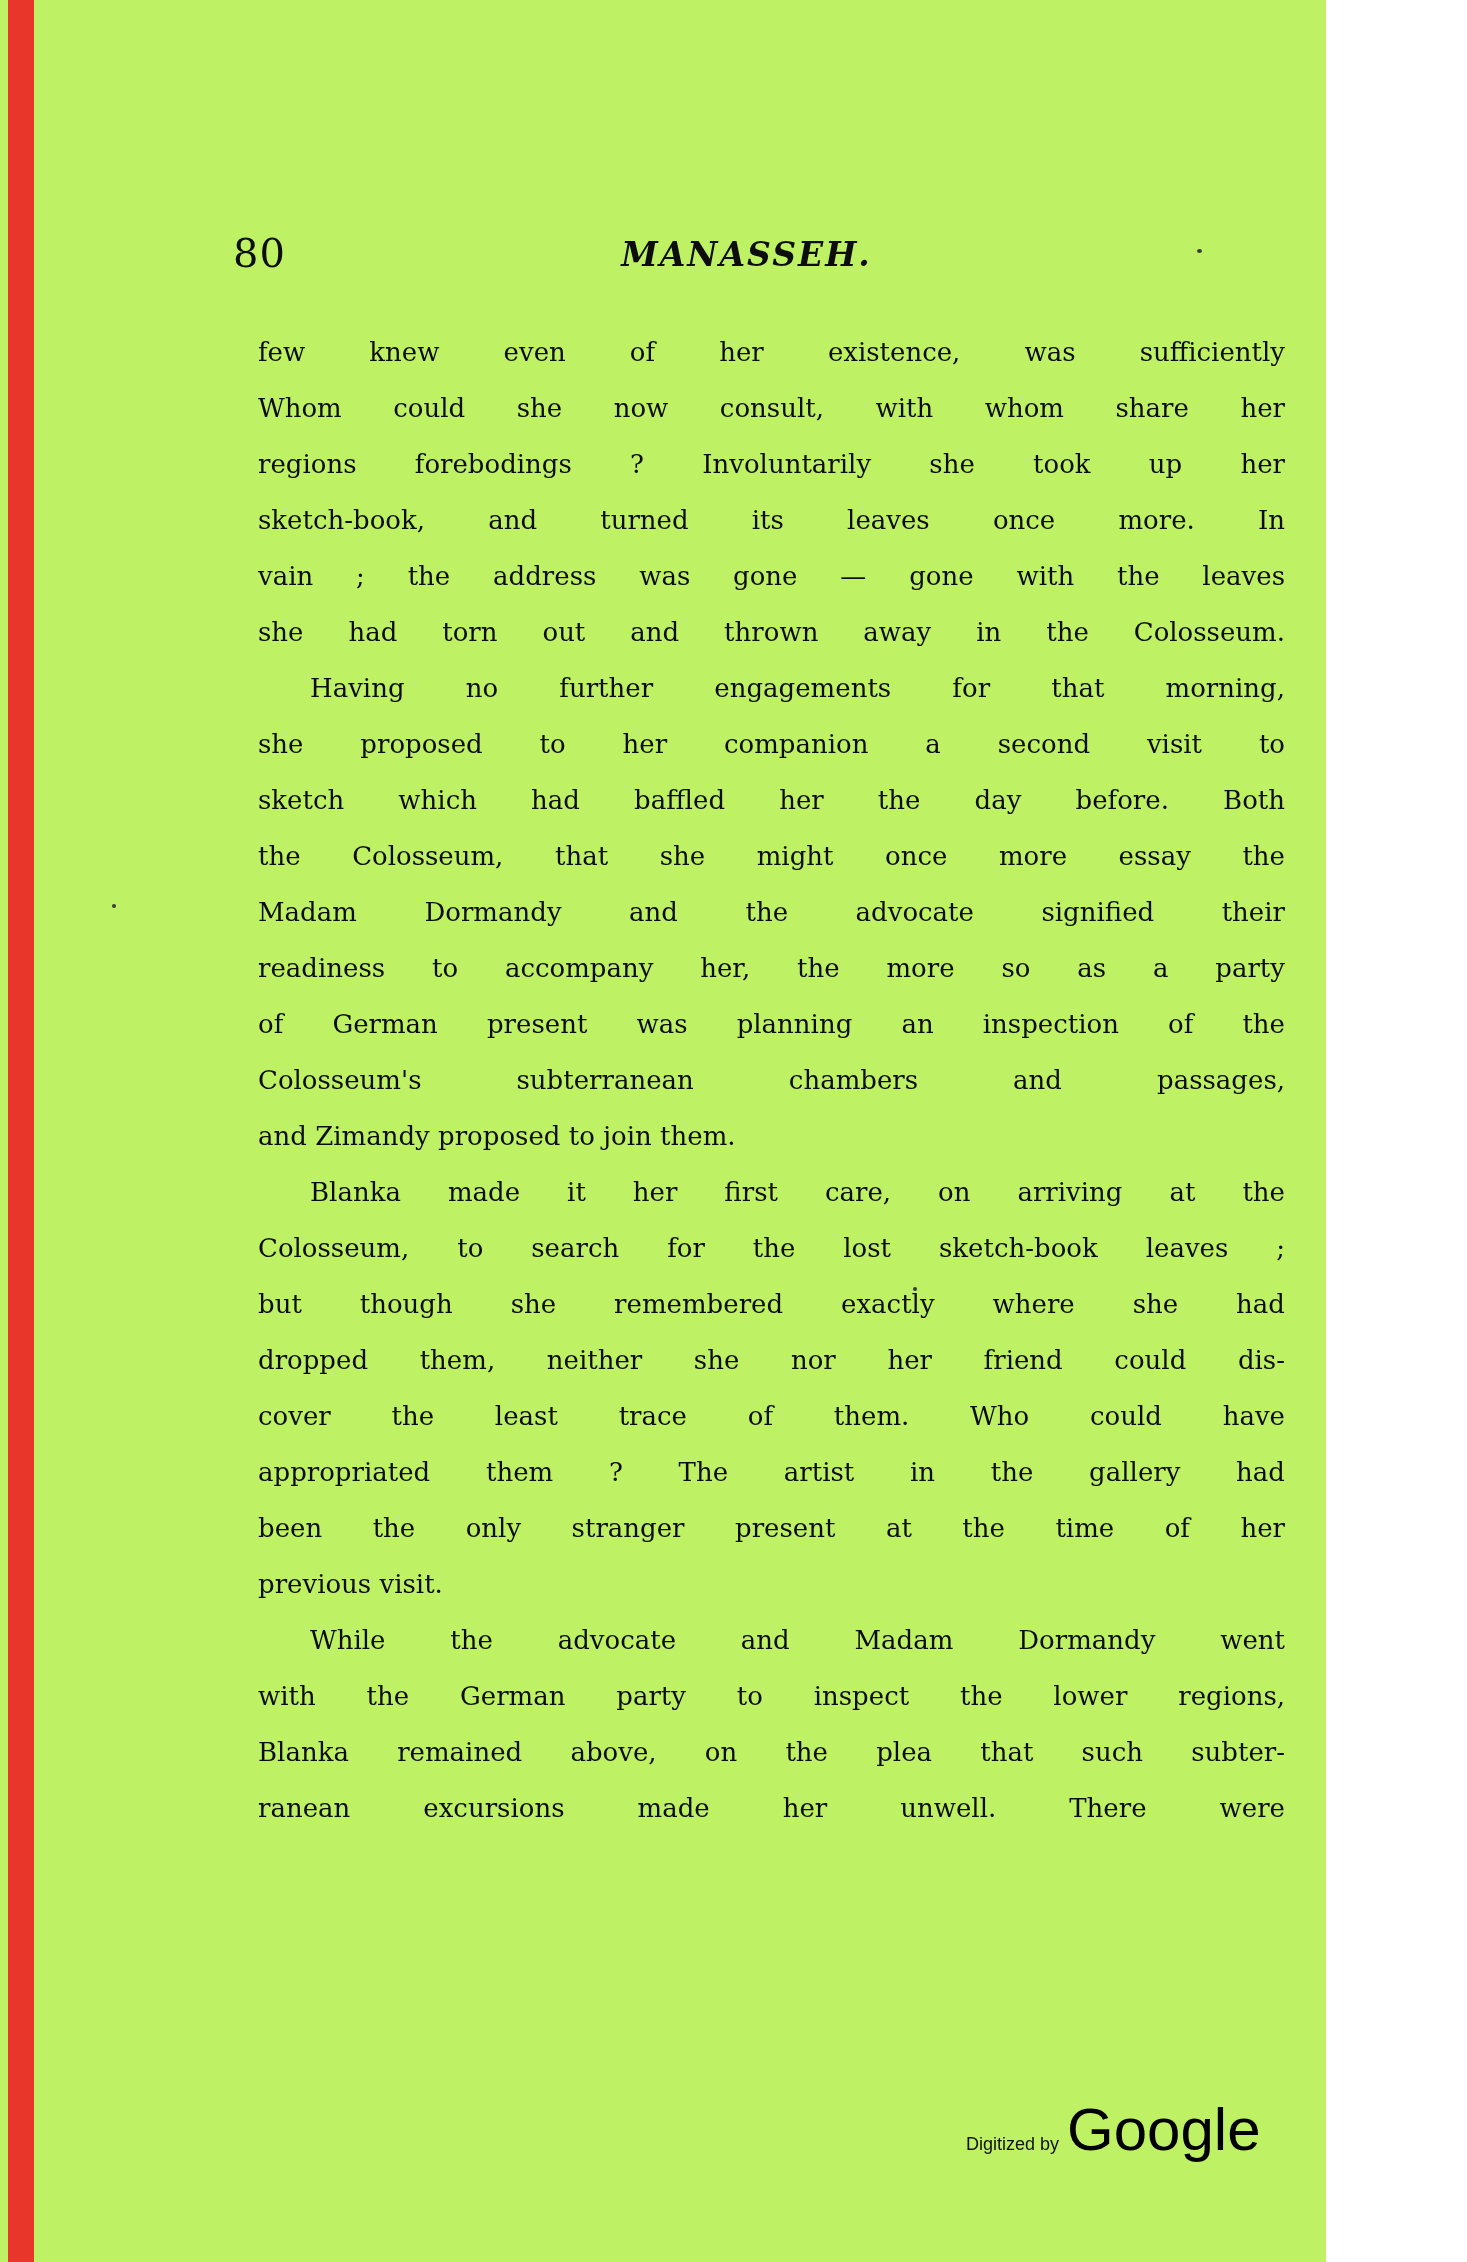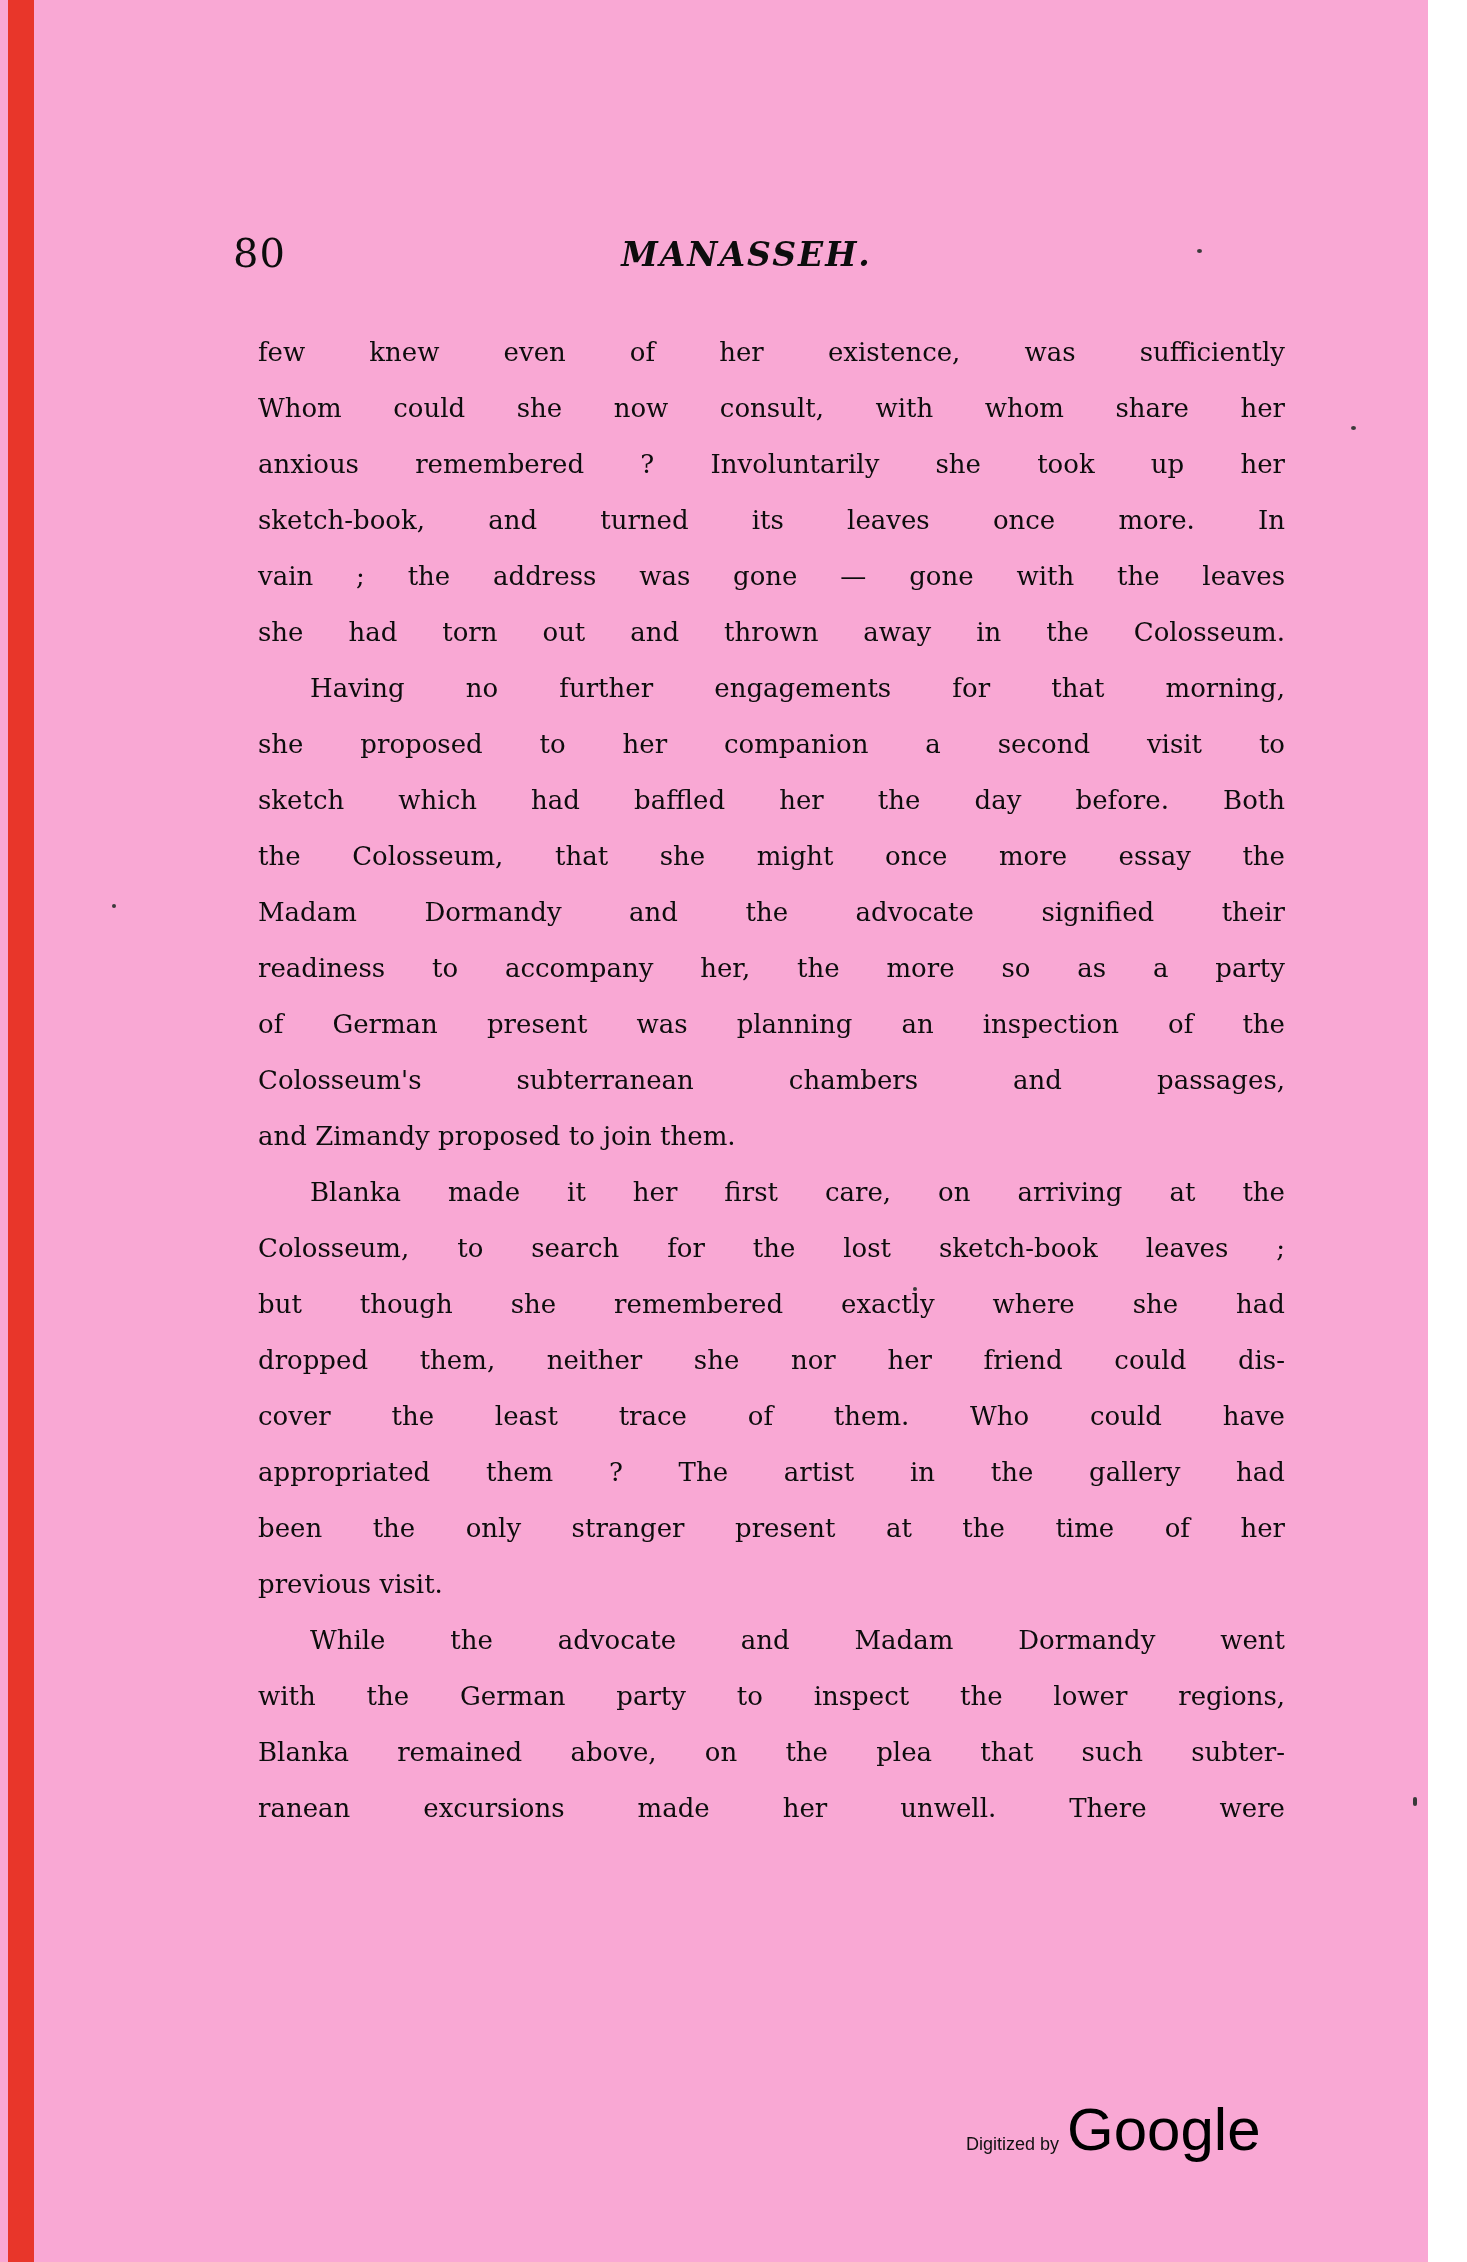--- a/index.html
+++ b/index.html
@@ -1,20 +1,20 @@
 <!DOCTYPE html>
 <html><head>
 <meta charset="utf-8">
 <style>
   html, body { margin: 0; padding: 0; background: #ffffff; }
   .canvas {
     position: relative;
-    width: 1428px;
+    width: 1326px;
     height: 2262px;
-    background: #f9a8d4;
+    background: #bef264;
     overflow: hidden;
     font-family: "DejaVu Serif", serif;
     color: #0d0d0d;
   }
   
   .edge-bar {
     position: absolute;
     left: 8px;
     top: 0;
     width: 26px;
@@ -108,21 +108,21 @@
 
   <div class="header-row">
     <span class="page-number">80</span>
     <span class="running-title">MANASSEH.</span>
   </div>
 
   <div class="text-block">
       <div class="para">
         <div class="line">few knew even of her existence, was sufficiently</div>
         <div class="line">Whom could she now consult, with whom share her</div>
-        <div class="line">anxious remembered ?  Involuntarily she took up her</div>
+        <div class="line">regions forebodings ?  Involuntarily she took up her</div>
         <div class="line">sketch-book, and turned its leaves once more.  In</div>
         <div class="line">vain ; the address was gone — gone with the leaves</div>
         <div class="line">she had torn out and thrown away in the Colosseum.</div>
       </div>
       <div class="para">
         <div class="line indent">Having no further engagements for that morning,</div>
         <div class="line">she proposed to her companion a second visit to</div>
         <div class="line">sketch which had baffled her the day before.  Both</div>
         <div class="line">the Colosseum, that she might once more essay the</div>
         <div class="line">Madam Dormandy and the advocate signified their</div>

